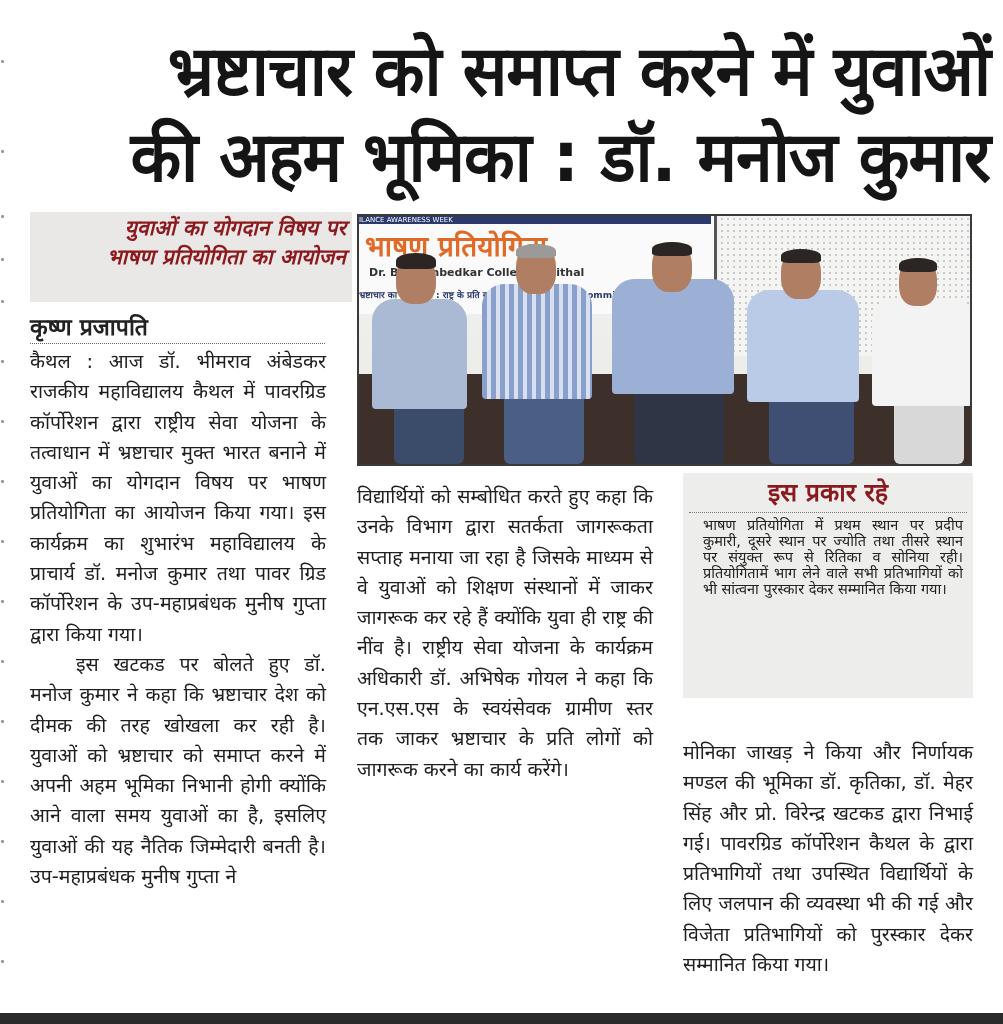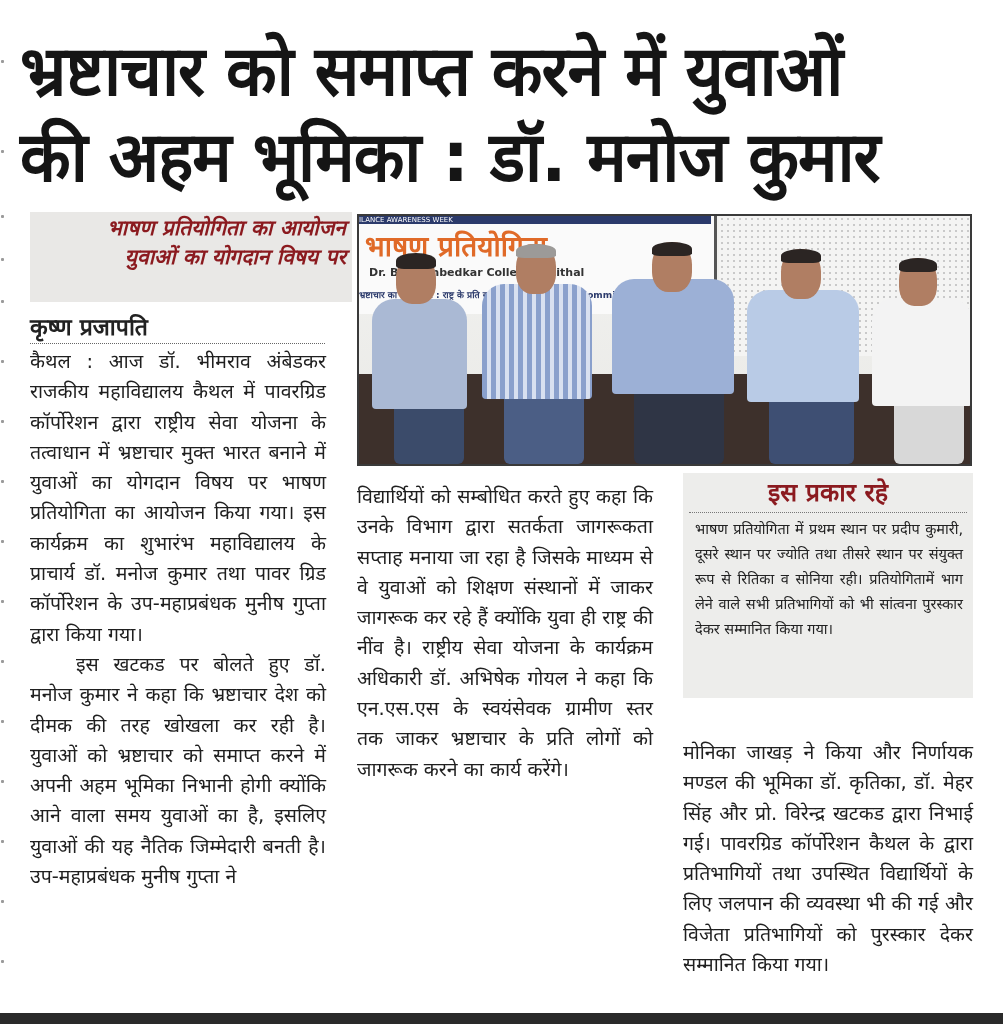--- a/index.html
+++ b/index.html
@@ -7,21 +7,21 @@
     width: 1003px; height: 1024px; overflow: hidden;
     background: #ffffff; position: relative;
     font-family: "DejaVu Sans", sans-serif; color: #1d1d1d;
   }
   .margin-marks { position: absolute; left: 0; top: 0; width: 8px; height: 1010px; }
   .margin-marks span { position: absolute; left: 1px; width: 3px; height: 3px; background: #9a9a9a; border-radius: 1px; }
 
   .headline {
     position: absolute; left: 20px; top: 8px; width: 970px;
     font-family: "DejaVu Sans", sans-serif; font-weight: bold;
-    color: #151515; text-align: left; letter-spacing: -1px;
+    color: #151515; text-align: right; letter-spacing: -1px;
   }
   .headline .line { display: block; font-size: 66px; line-height: 86px; transform: scaleY(1.05); }
 
   .kicker {
     position: absolute; left: 30px; top: 212px; width: 322px; height: 90px;
     background: #e9e8e6; color: #8b1a1f; font-style: italic; font-weight: bold;
     font-size: 21px; line-height: 29px; text-align: right; padding: 2px 6px 0 0; box-sizing: border-box;
   }
   .byline {
     position: absolute; left: 30px; top: 310px; width: 318px; text-align: left;
@@ -64,21 +64,21 @@
 
   .sidebar {
     position: absolute; left: 683px; top: 473px; width: 290px; height: 225px;
     background: #ededeb;
   }
   .sidebar .title {
     text-align: center; color: #8b1a1f; font-weight: bold; font-size: 25px; line-height: 32px; padding-top: 4px;
   }
   .sidebar .rule { margin: 3px 6px 0 6px; border-top: 1px dotted #777; }
   .sidebar .body {
-    padding: 4px 10px 0 12px; font-size: 14.5px; line-height: 25px; text-align: justify; color: #222;
+    padding: 4px 10px 0 20px; font-size: 14.5px; line-height: 16px; text-align: justify; color: #222;
   }
 
   .bottom-bar { position: absolute; left: 0; top: 1013px; width: 1003px; height: 11px; background: #2a2a2a; }
 </style>
 </head>
 <body>
 
 <div class="margin-marks">
   <span style="top:60px"></span>
     <span style="top:150px"></span>
@@ -97,22 +97,22 @@
     <span style="top:900px"></span>
     <span style="top:960px"></span>
 </div>
 
 <h1 class="headline">
   <span class="line">भ्रष्टाचार को समाप्त करने में युवाओं</span>
   <span class="line">की अहम भूमिका : डॉ. मनोज कुमार</span>
 </h1>
 
 <div class="kicker">
+  <div>युवाओं का योगदान विषय पर</div>
   <div>भाषण प्रतियोगिता का आयोजन</div>
-  <div>युवाओं का योगदान विषय पर</div>
 </div>
 
 <div class="byline">कृष्ण प्रजापति</div>
 <div class="byline-rule"></div>
 
 <div class="photo">
   <div class="banner">
     <div class="banner-top">ILANCE AWARENESS WEEK</div>
     <div class="banner-title">भाषण प्रतियोगिता</div>
     <div class="banner-sub">Dr. B.R. Ambedkar College, Kaithal</div>

